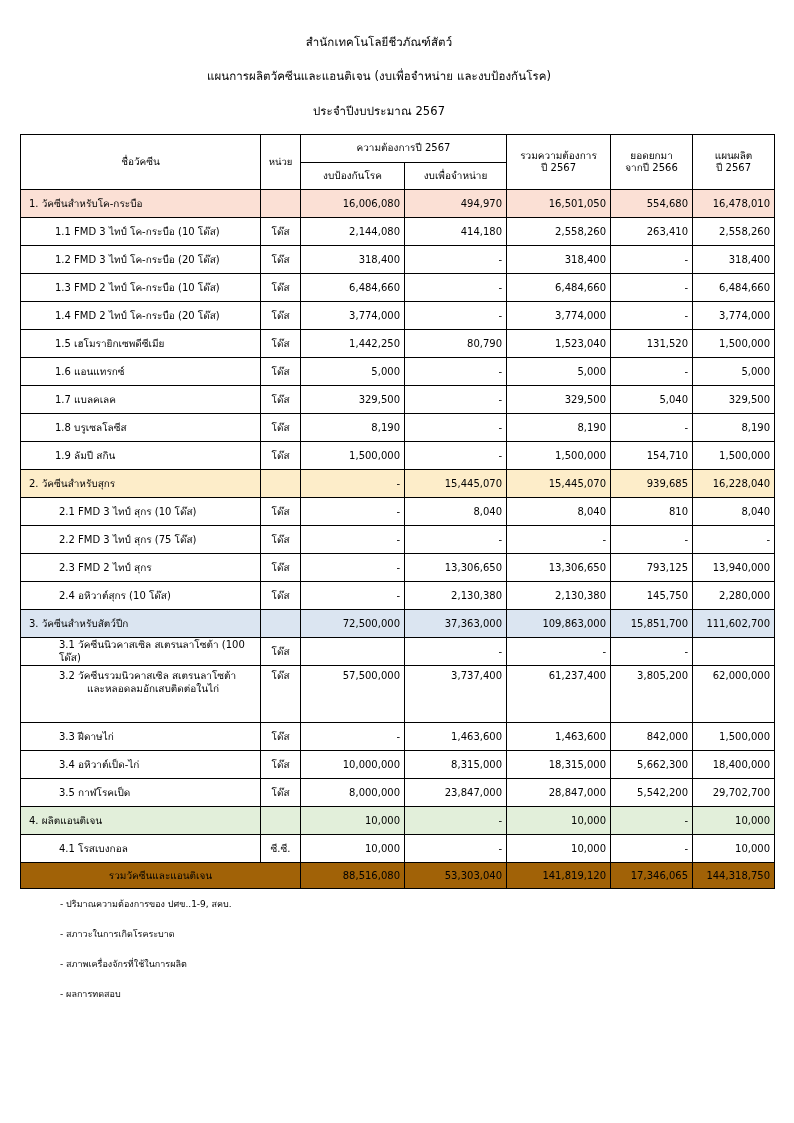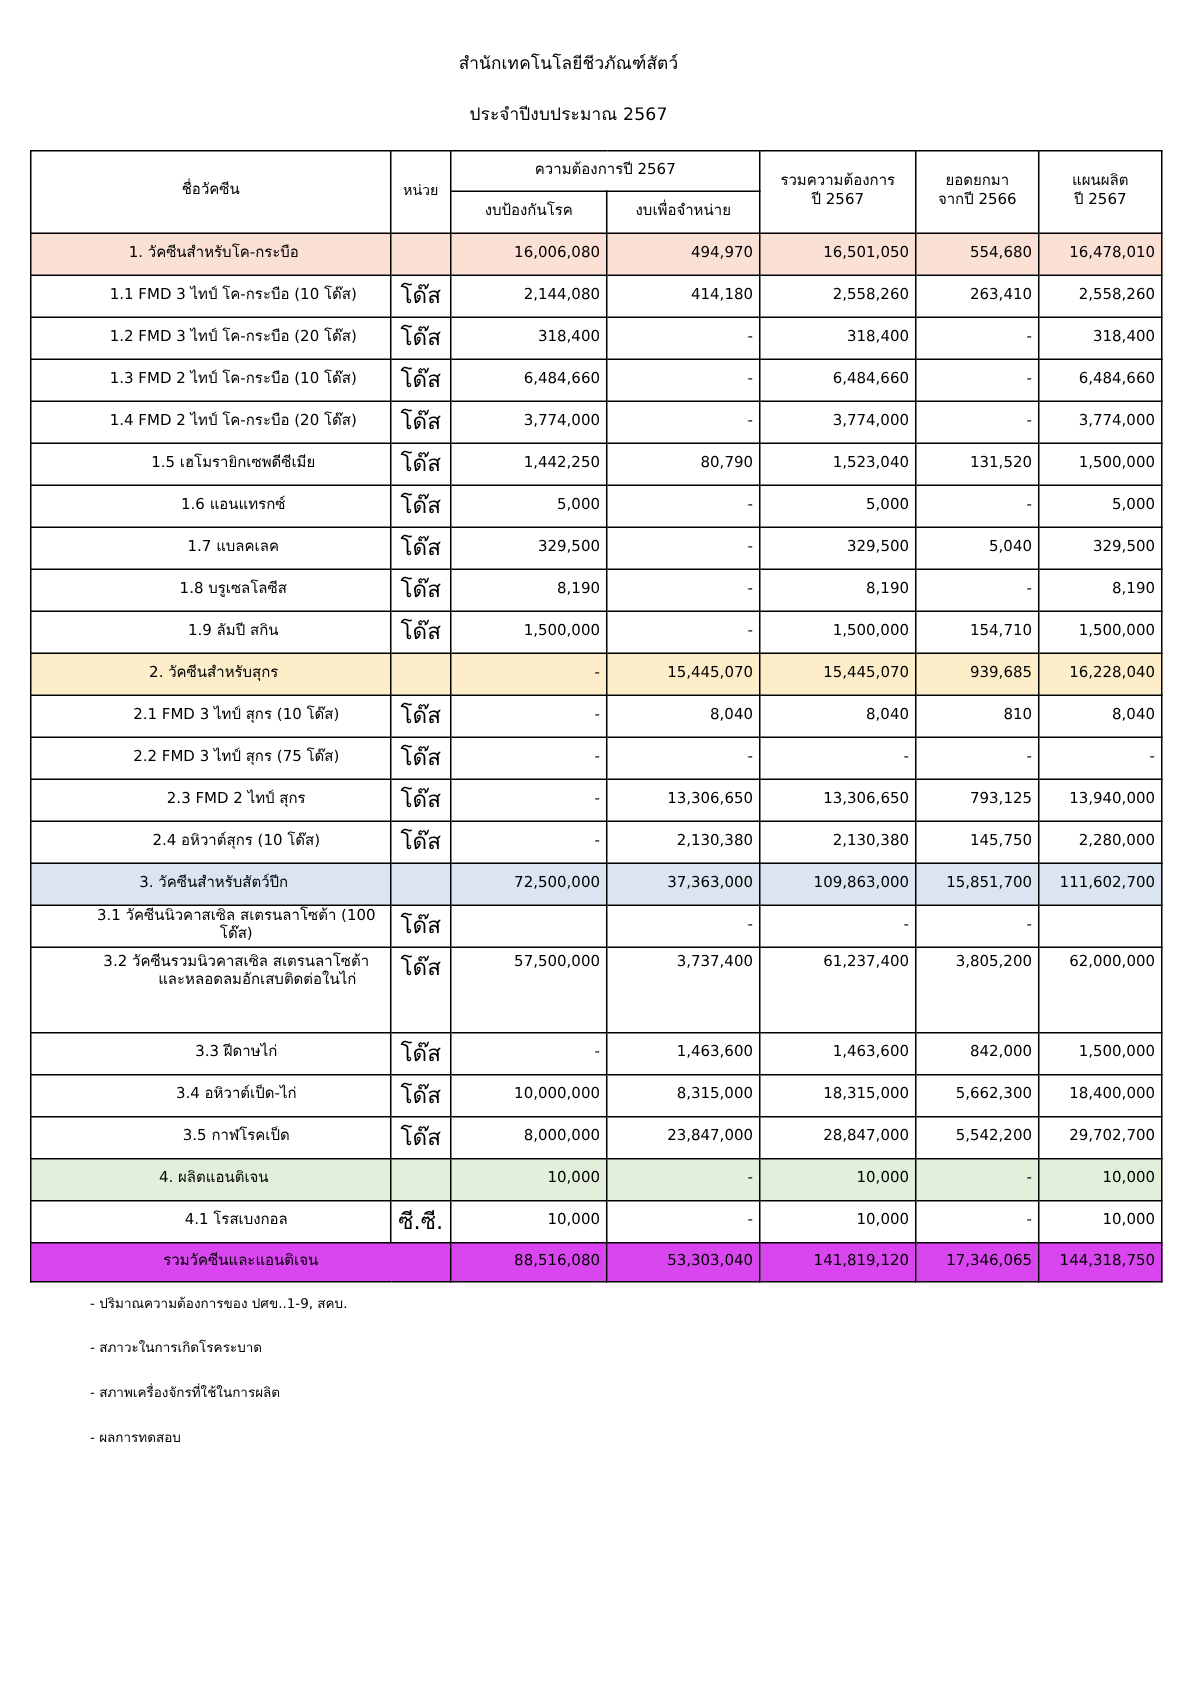--- a/index.html
+++ b/index.html
@@ -85,24 +85,24 @@
 
   td.num {
     text-align: right;
     font-size: 10px;
     padding-right: 7px;
     height: 27px;
     white-space: nowrap;
   }
   td.unit {
     text-align: center;
-    font-size: 15px;
+    font-size: 10px;
   }
   td.name {
-    text-align: center;
+    text-align: left;
     font-size: 10px;
   }
   td.name .indent1 {
     display: block;
     padding-left: 4px;
   }
   td.name .indent2 {
     display: block;
     padding-left: 30px;
   }
@@ -113,21 +113,21 @@
   td.name .sub-line {
     display: block;
     padding-left: 62px;
   }
 
   tr.group-1 td { background: #fbe0d5; }
   tr.group-2 td { background: #fdedc9; }
   tr.group-3 td { background: #dbe5f1; }
   tr.group-4 td { background: #e2efda; }
   tr.total-row td {
-    background: #d946ef;
+    background: #a16207;
     height: 25px;
   }
   tr.total-row td.total-label {
     text-align: center;
     font-size: 10px;
   }
   tr.tall td { height: 27px; }
   tr.double td { height: 52px; }
   tr.double td.name { vertical-align: top; padding-top: 4px; margin-left: 12px; }
   tr.double td.unit { vertical-align: top; padding-top: 4px; }
@@ -147,20 +147,21 @@
     margin-bottom: 19px;
   }
 </style>
 </head>
 <body>
 
 <div class="page">
 
   <div class="titles">
     <div class="title-line t1">สำนักเทคโนโลยีชีวภัณฑ์สัตว์</div>
+    <div class="title-line t2">แผนการผลิตวัคซีนและแอนติเจน (งบเพื่อจำหน่าย และงบป้องกันโรค)</div>
     <div class="title-line t3">ประจำปีงบประมาณ 2567</div>
   </div>
 
   <div class="table-wrap">
     <table class="plan">
       <colgroup>
         <col class="c-name">
           <col class="c-unit">
           <col class="c-prev">
         <col class="c-sale">

